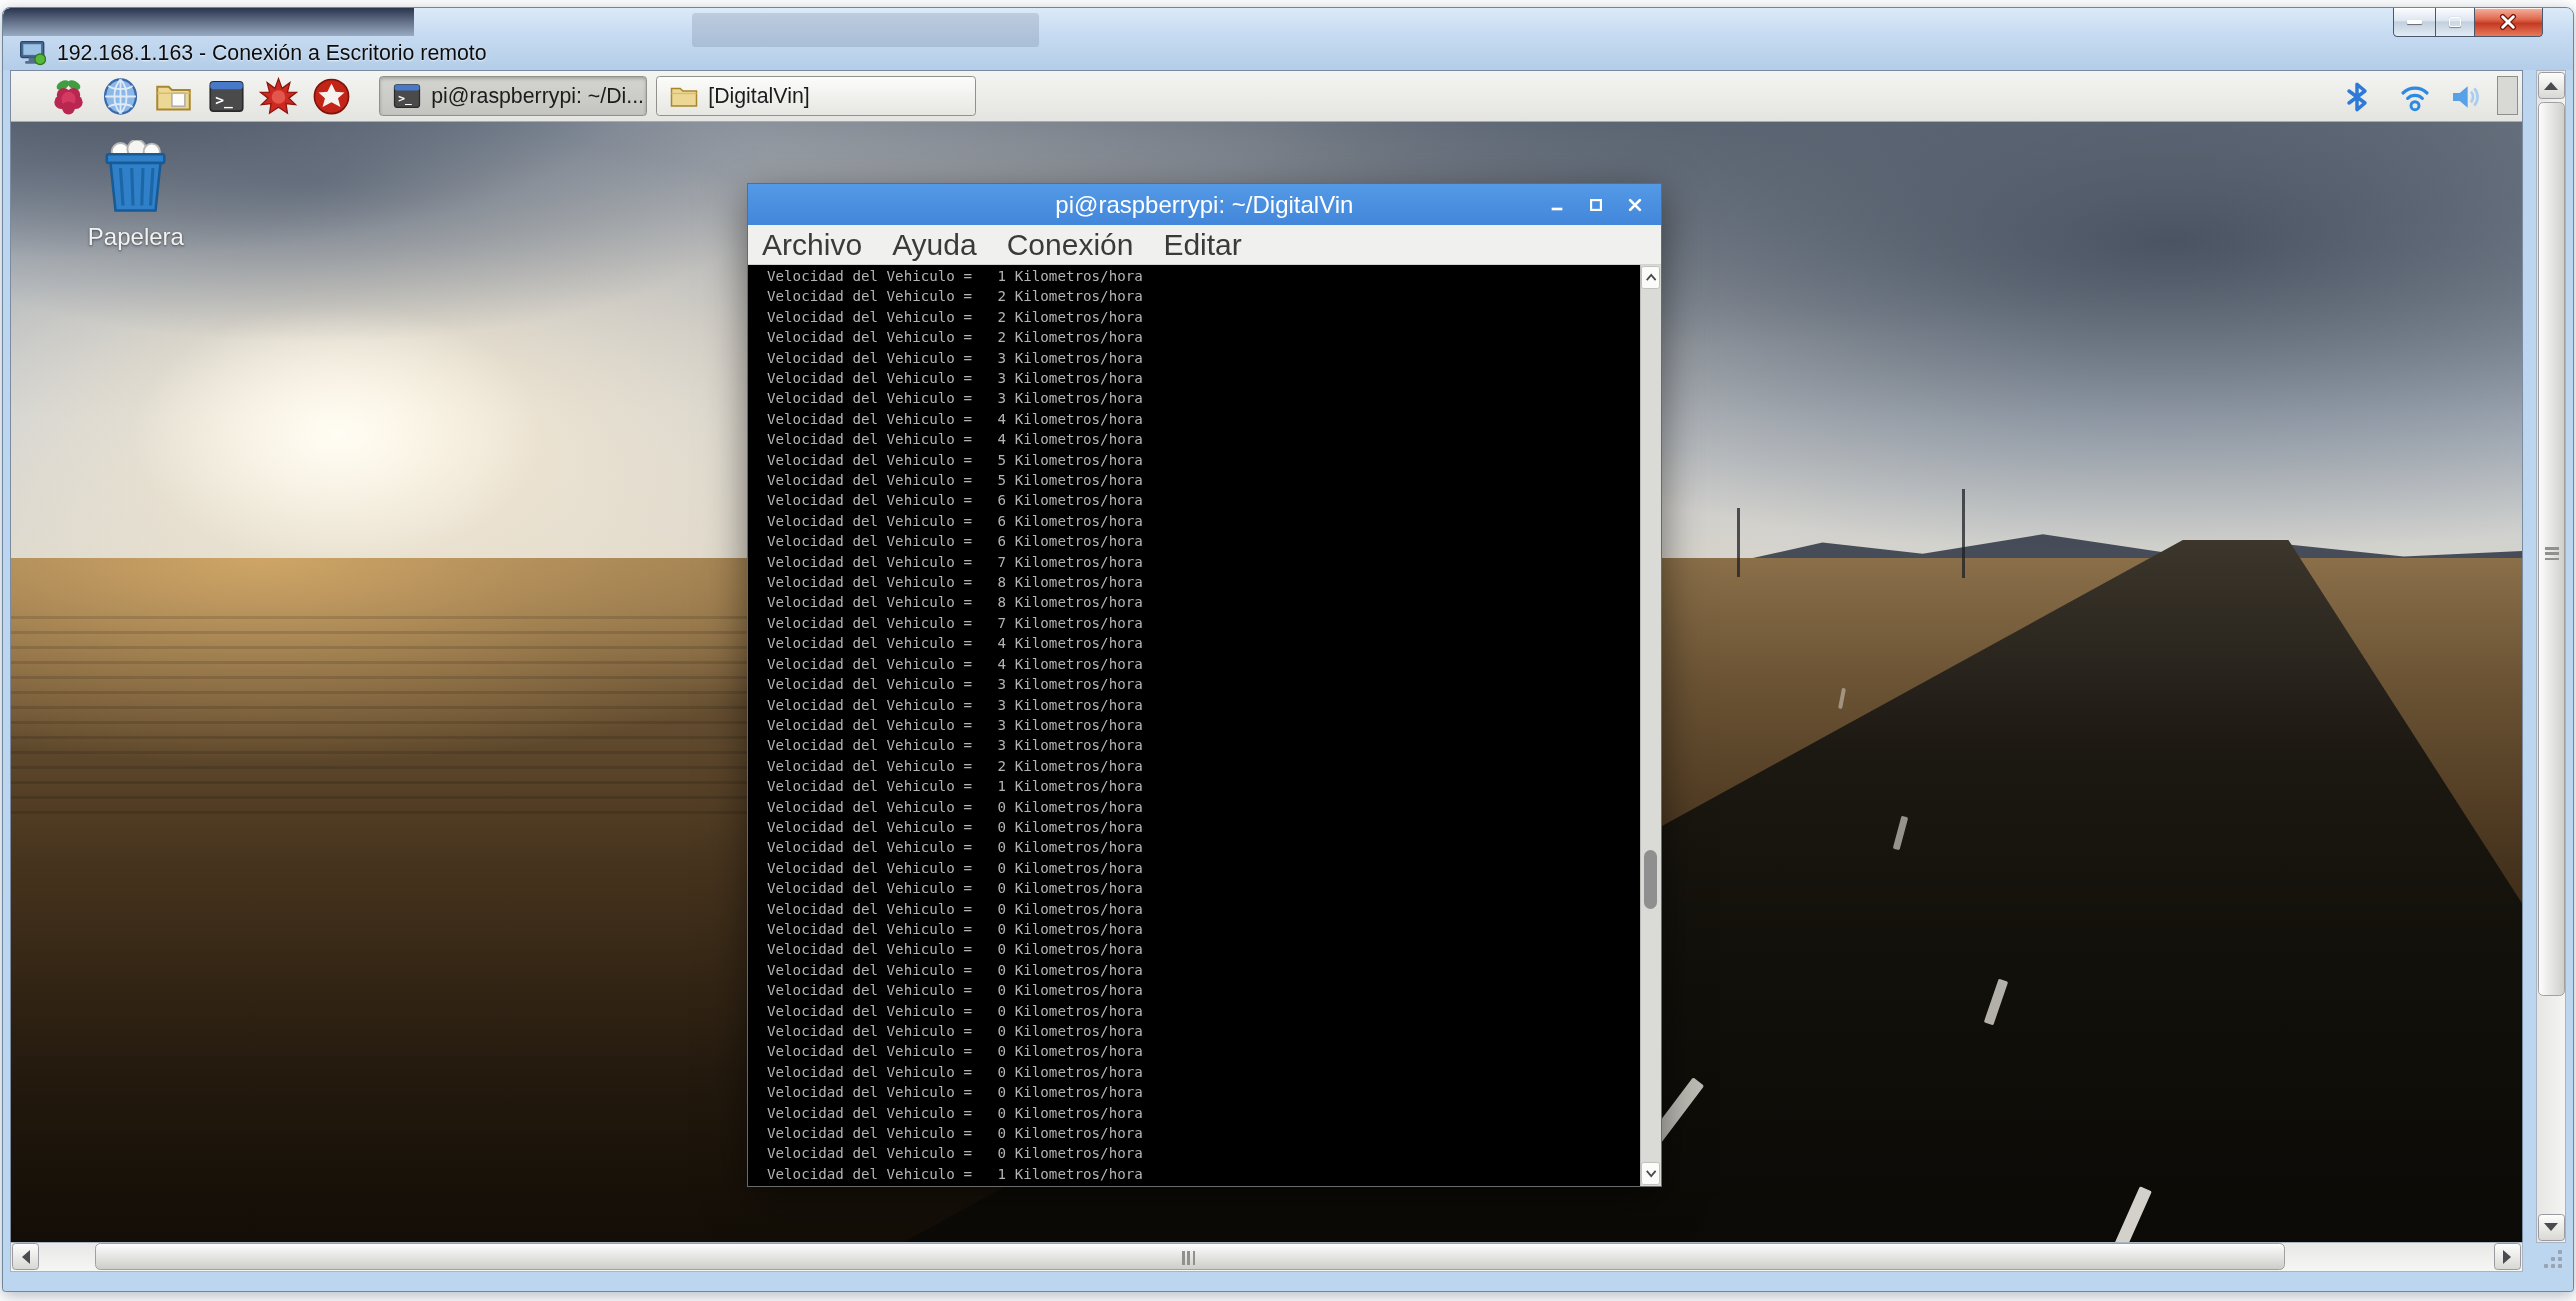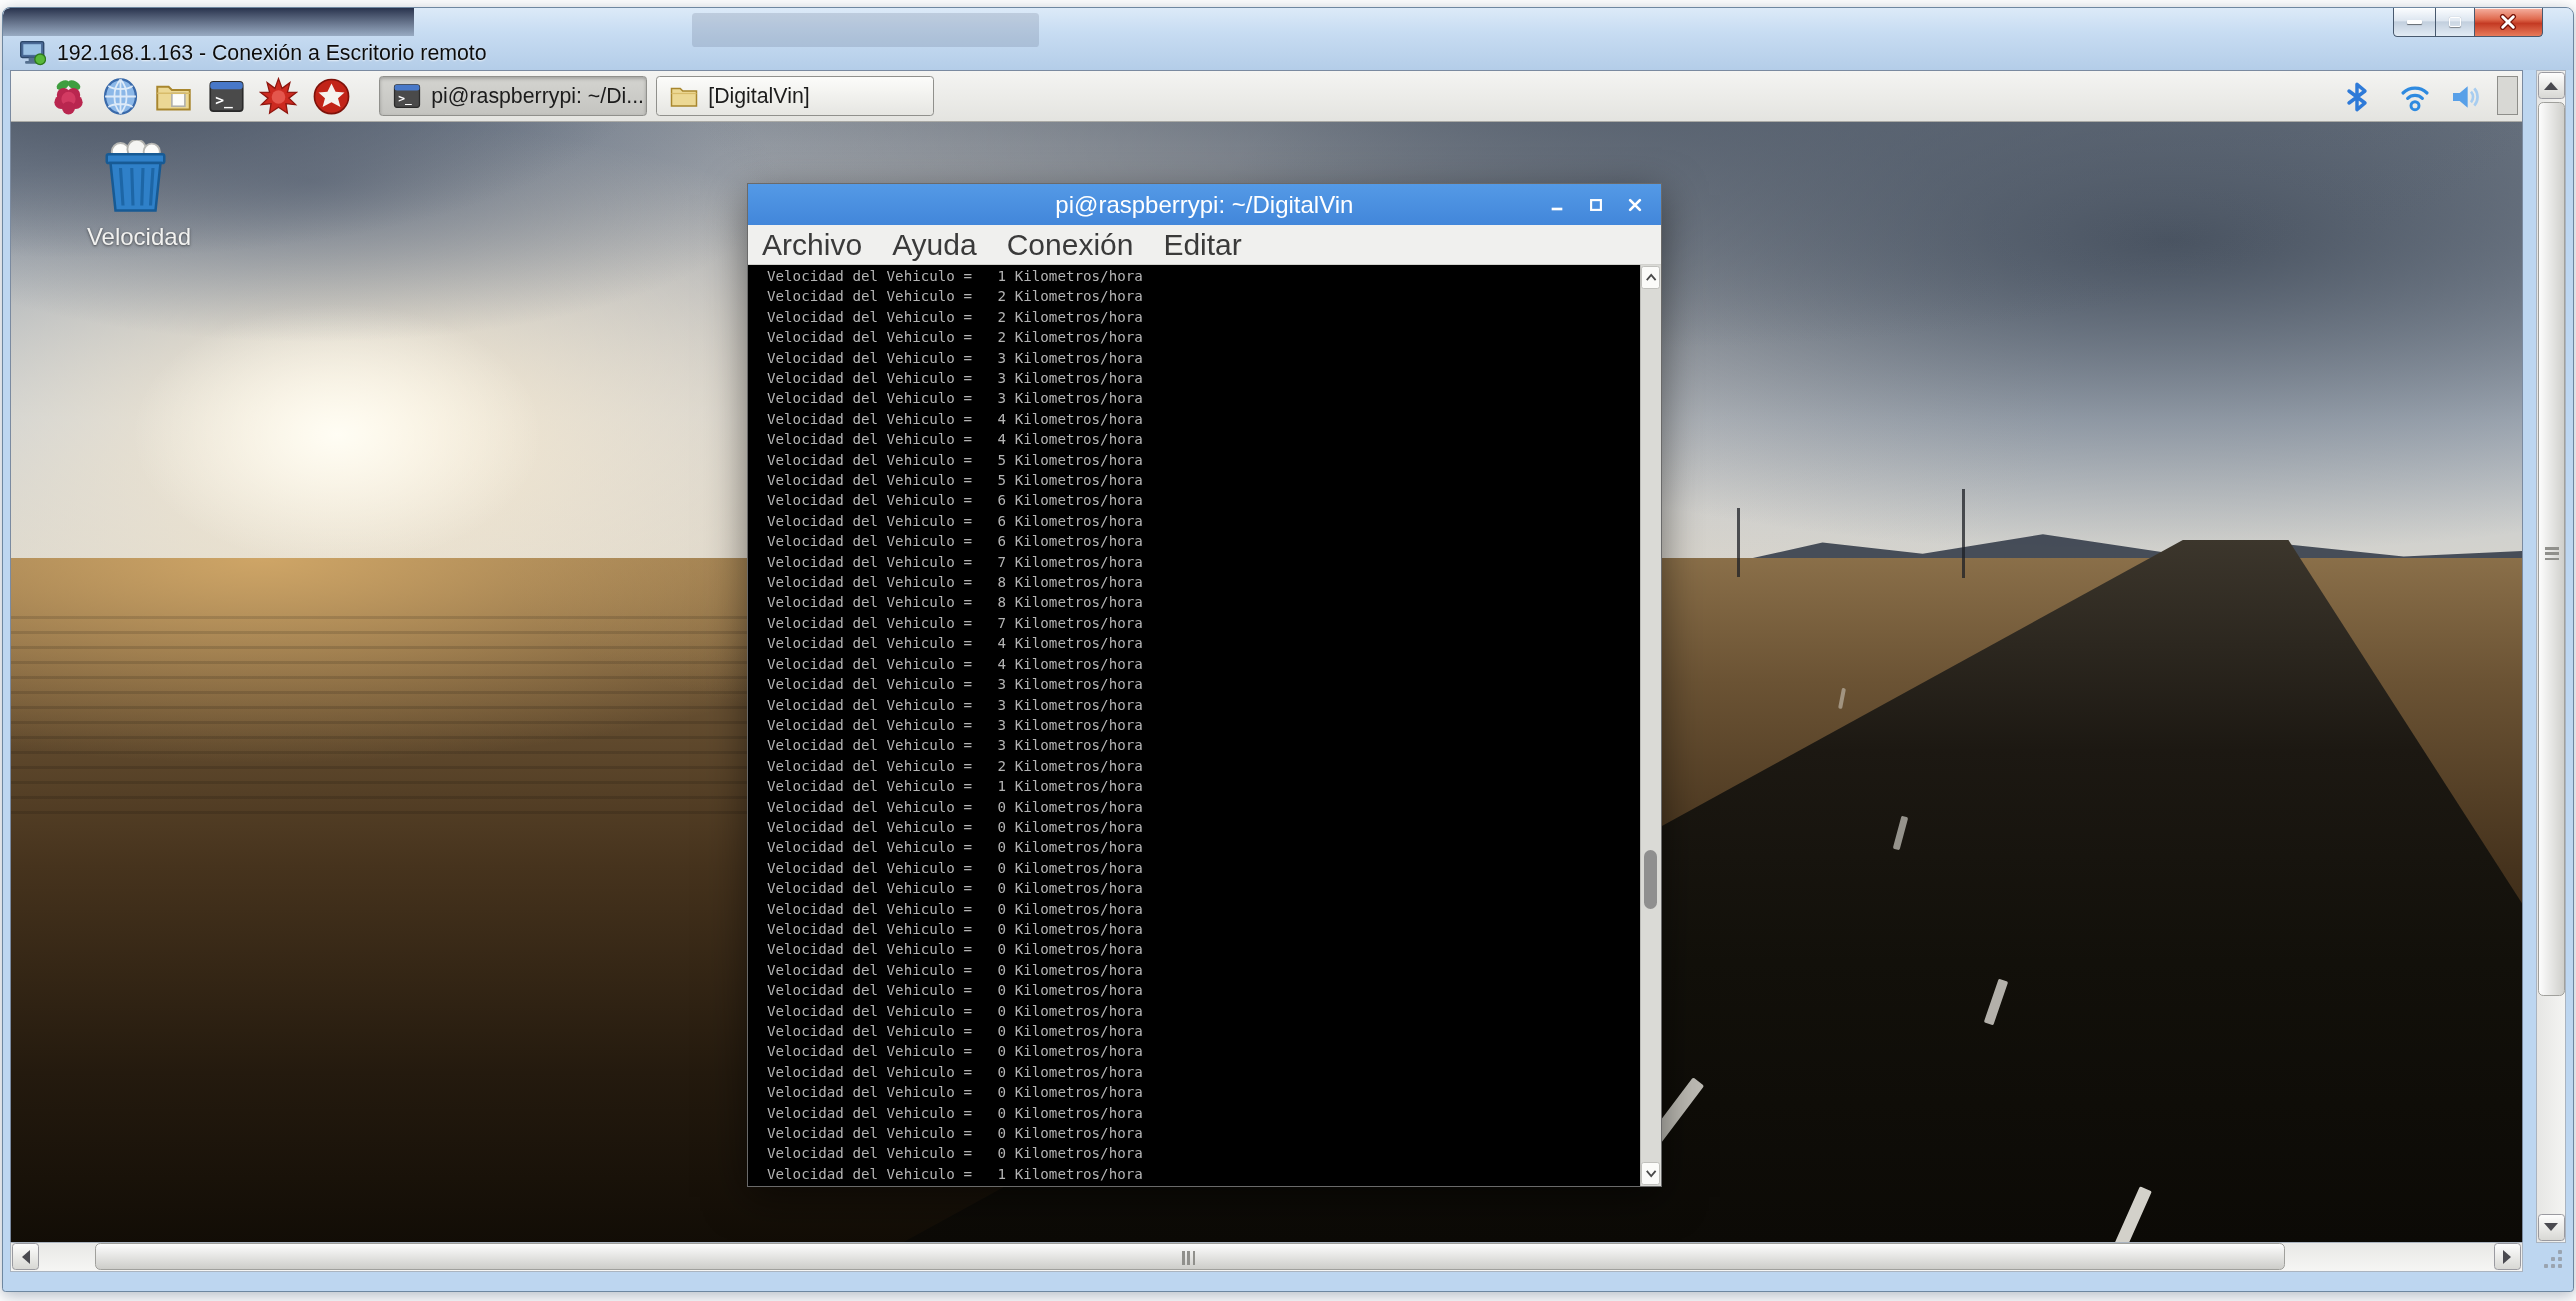--- a/index.html
+++ b/index.html
@@ -113,21 +113,21 @@
   .launcher svg { width:39px; height:39px; }
   .task-buttons { display:flex; gap:9px; margin-left:27px; }
   .task-btn {
     height:40px; display:flex; align-items:center; gap:9px; padding:0 12.4px;
     border:0.9px solid #90908c; border-radius:3.6px; font-size:21.3px; color:#1c1c1c; white-space:nowrap;
   }
   .task-btn.active {
     background:linear-gradient(to bottom,#d4d4d0,#c4c4c0);
     box-shadow:inset 0 1.8px 3.6px rgba(0,0,0,.25); width:268px;
   }
-  .task-btn.inactive { background:linear-gradient(to bottom,#fcfcfa,#e6e6e2); width:278px; }
+  .task-btn.inactive { background:linear-gradient(to bottom,#fcfcfa,#e6e6e2); width:320px; }
   .task-btn svg { width:30px; height:30px; flex:0 0 auto; }
   .tray { position:absolute; right:0; top:0; height:51px; display:flex; align-items:center; }
   .tray-icon { position:absolute; top:9.8px; width:32px; height:32px; }
   .tray-bt  { right:149px; }
   .tray-wifi{ right:91px; }
   .tray-vol { right:41px; }
   .cpu-box {
     position:absolute; right:3.6px; top:5.3px; width:21.3px; height:39px;
     background:#d8d8d4; border:0.9px solid #8e8e8a;
   }
@@ -271,21 +271,21 @@
 
     <div class="trash">
       <svg viewBox="0 0 60 60">
         <circle cx="18" cy="9" r="7" fill="#fcfcfa" stroke="#b8b8b4" stroke-width="1.5"></circle>
         <circle cx="31" cy="7" r="7.5" fill="#f4f4f2" stroke="#b0b0ac" stroke-width="1.5"></circle>
         <circle cx="43" cy="9" r="6.5" fill="#fcfcfa" stroke="#b8b8b4" stroke-width="1.5"></circle>
         <rect x="7" y="11" width="46" height="7" rx="1.5" fill="#2f80c8" stroke="#175a94" stroke-width="2"></rect>
         <path d="M10 18 L14 56 L46 56 L50 18 Z" fill="#2f80c8" stroke="#175a94" stroke-width="2"></path>
         <path d="M18 22 L20 52 M27 22 L28 52 M36 22 L35 52 M44 22 L42 52" stroke="#1d66a6" stroke-width="2.5" fill="none"></path>
       </svg>
-      <div class="trash-label">Velocidad</div>
+      <div class="trash-label">Papelera</div>
     </div>
 
     <div class="taskbar">
       <div class="launchers">
         <div class="launcher">
           <svg viewBox="0 0 24 24">
             <ellipse cx="8.6" cy="5" rx="4.2" ry="2.5" fill="#3f9e3f" transform="rotate(-28 8.6 5)"></ellipse>
             <ellipse cx="15.4" cy="5" rx="4.2" ry="2.5" fill="#3f9e3f" transform="rotate(28 15.4 5)"></ellipse>
             <circle cx="9" cy="11" r="4.2" fill="#b9264f"></circle>
               <circle cx="15" cy="11" r="4.2" fill="#b9264f"></circle>

